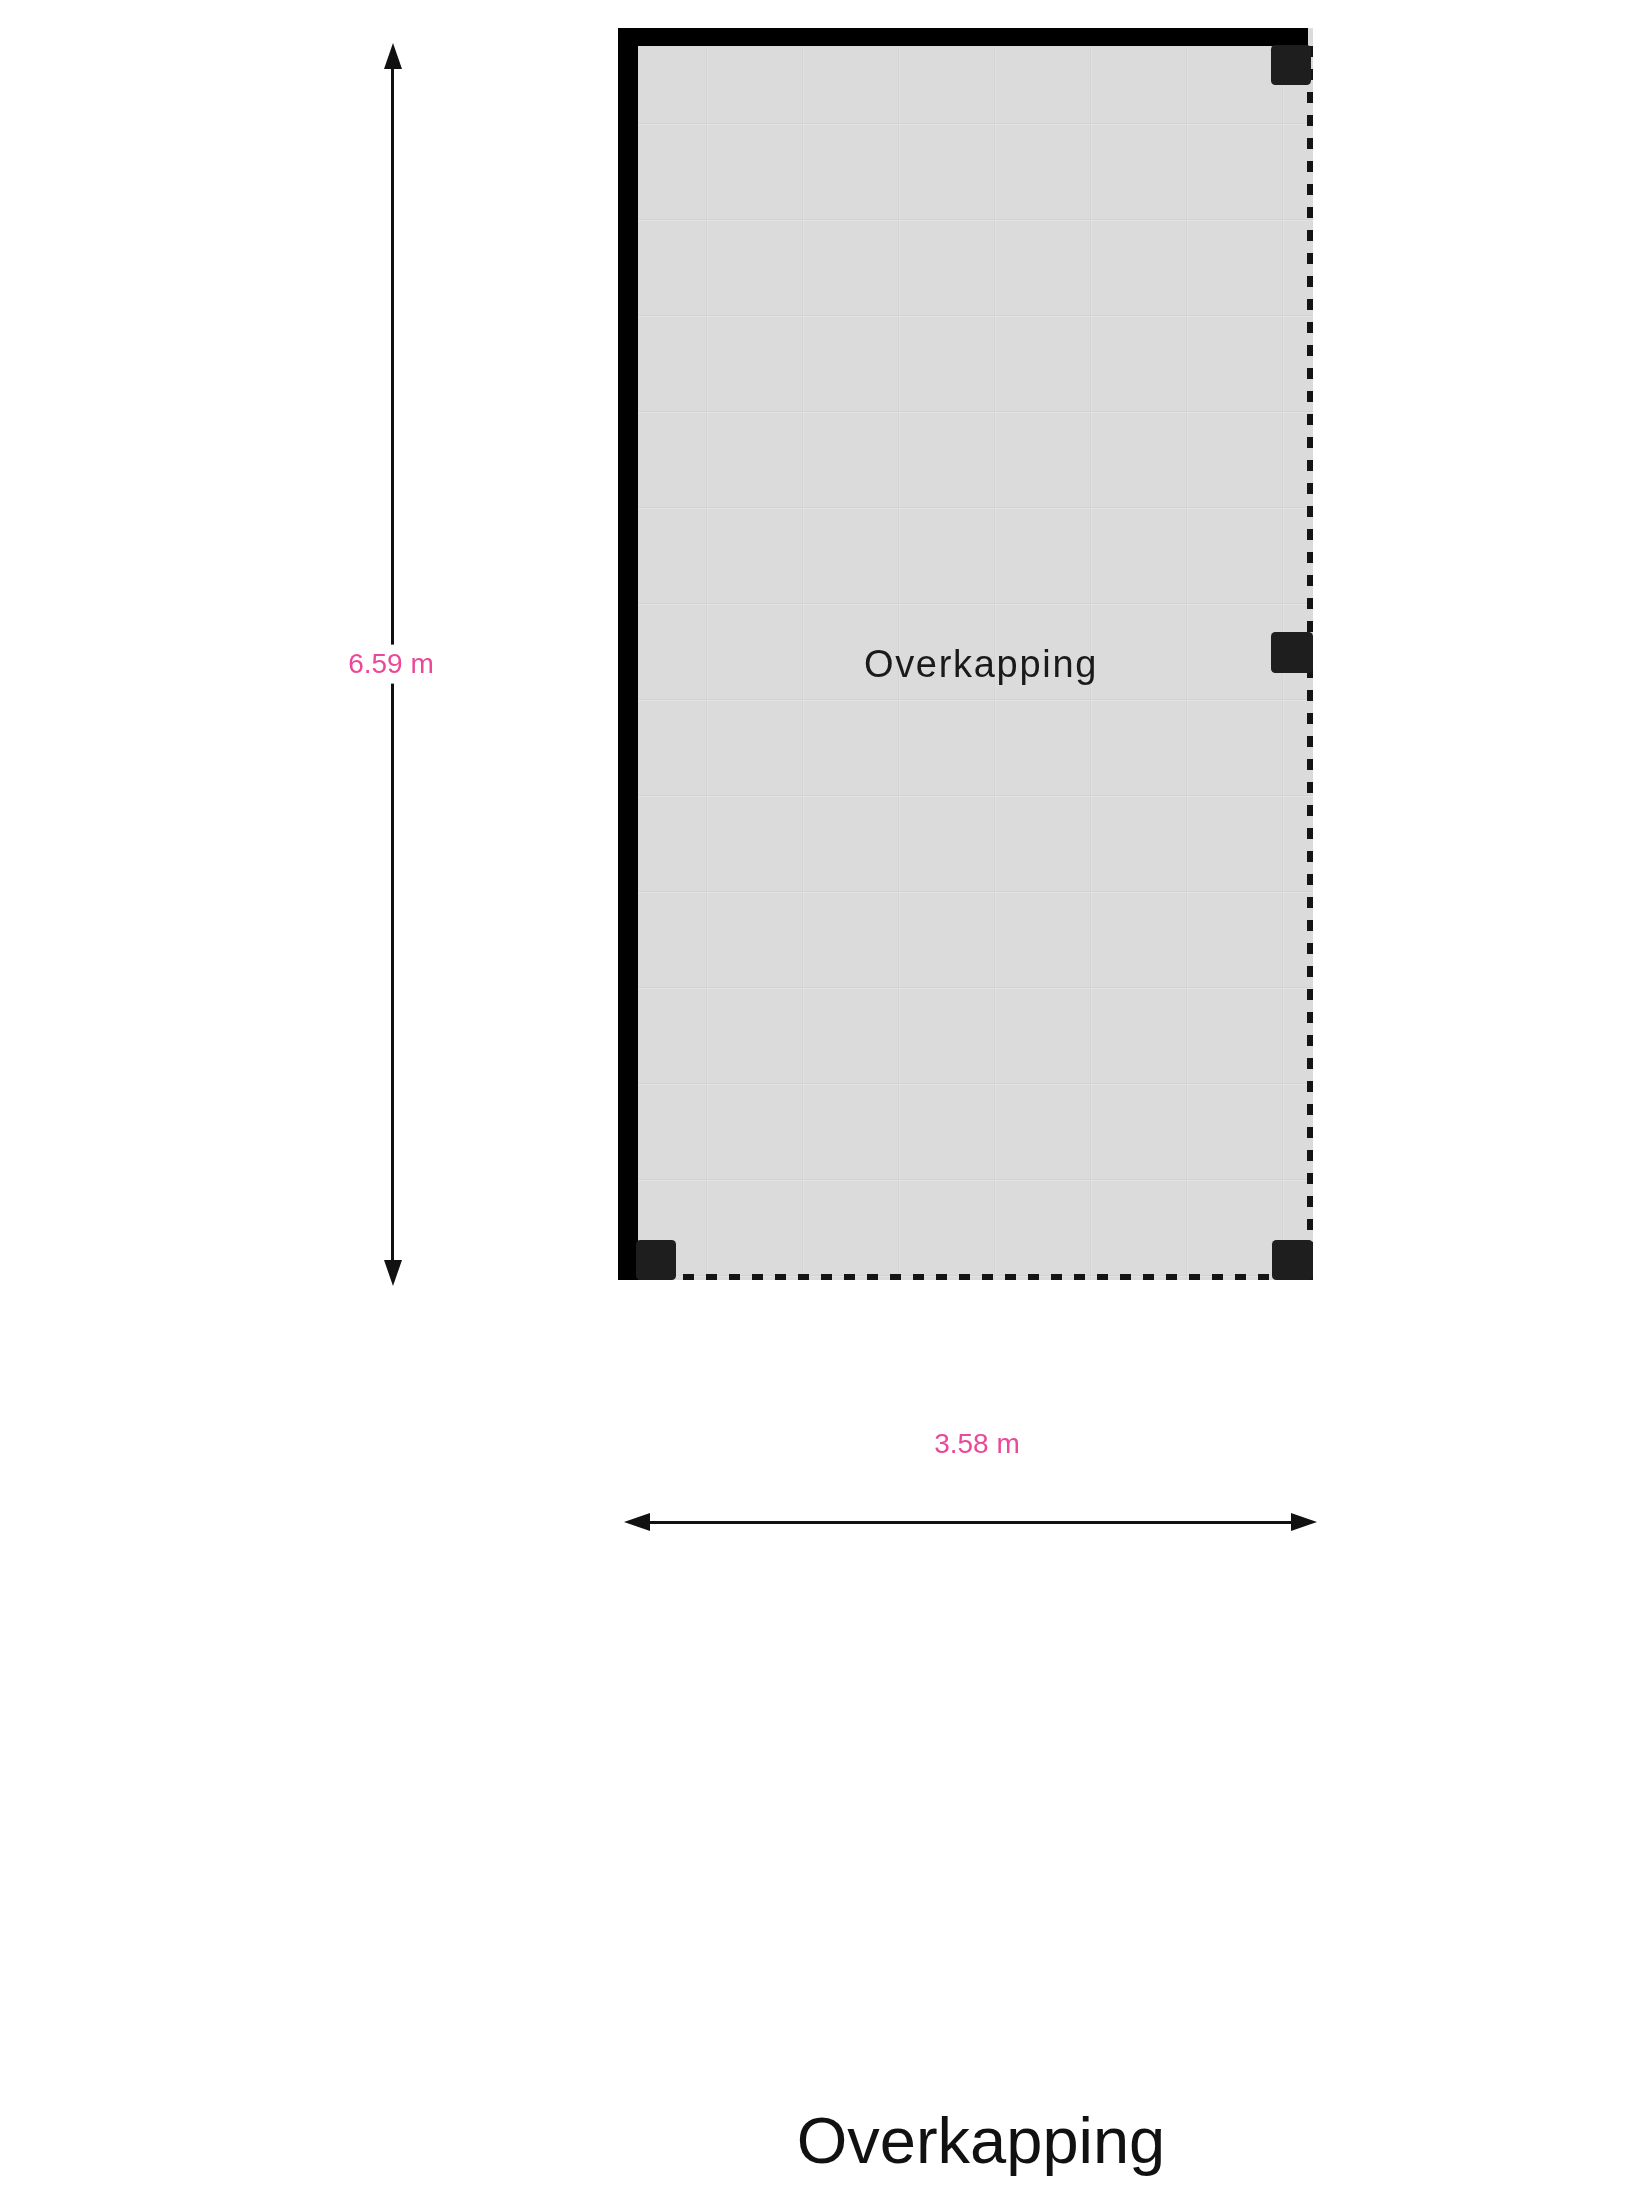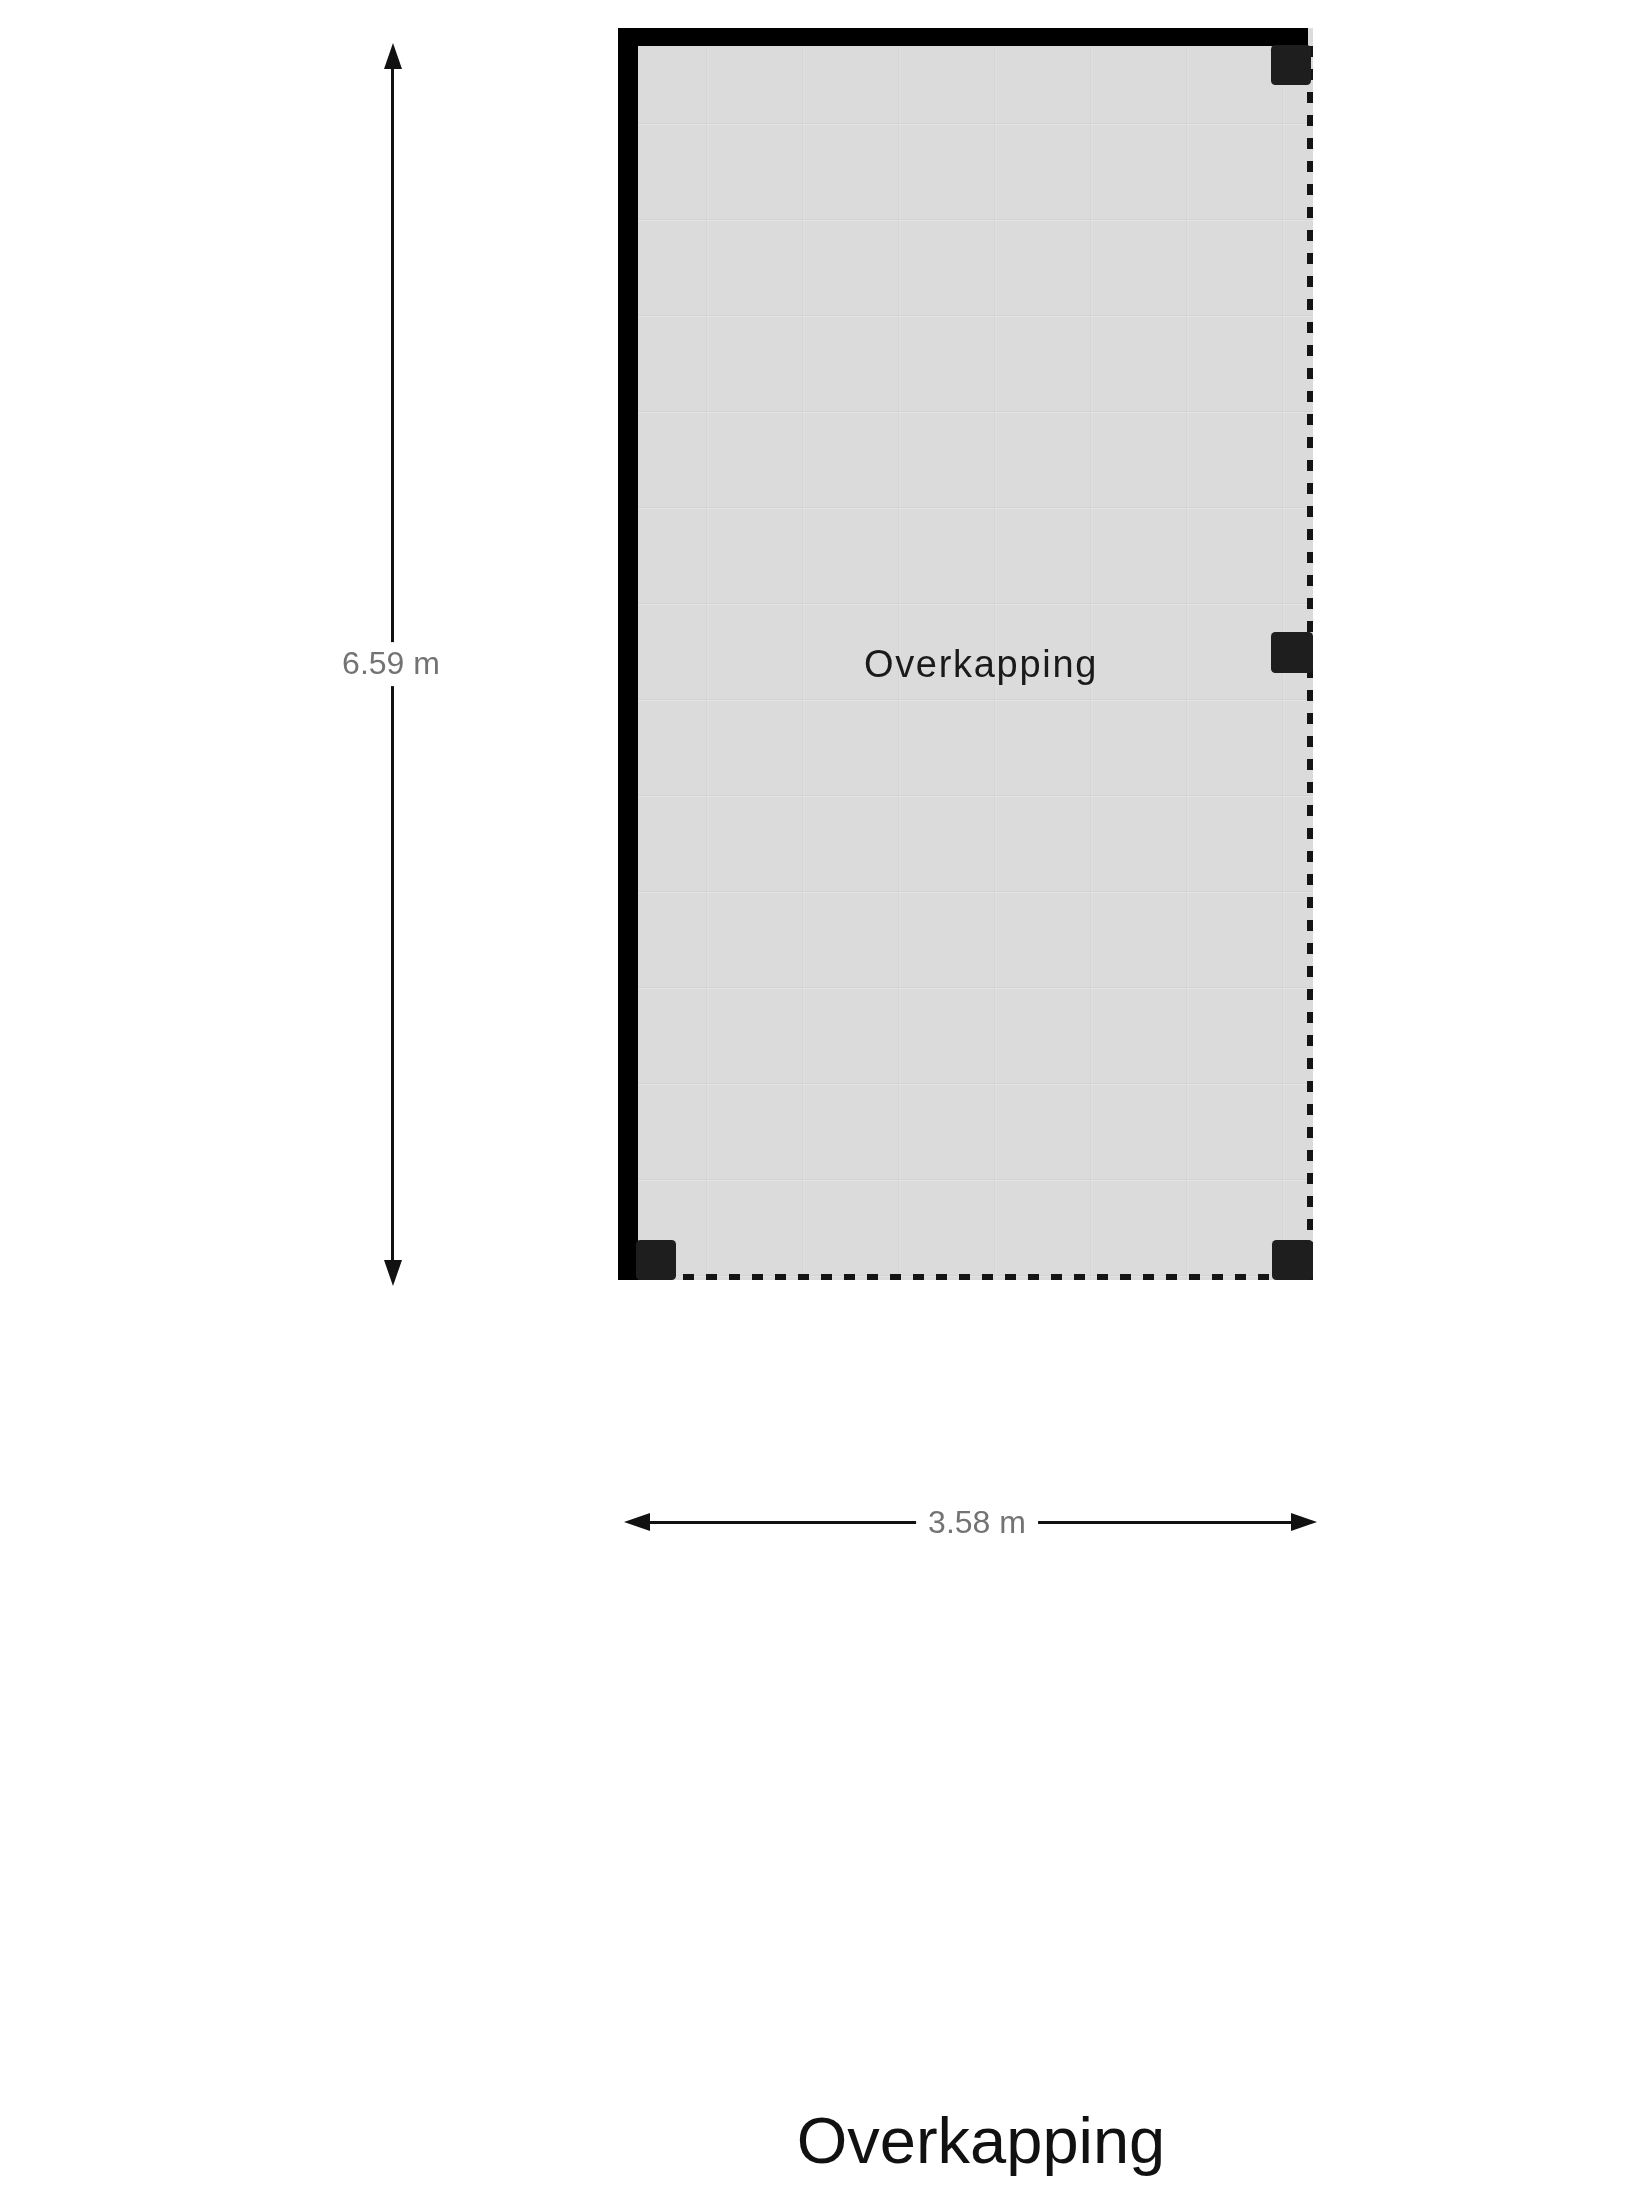--- a/index.html
+++ b/index.html
@@ -88,22 +88,22 @@
   }
   .arrow-down {
     left: 384px; top: 1260px;
     border-left: 9.5px solid transparent;
     border-right: 9.5px solid transparent;
     border-top: 26px solid #111111;
   }
   .dim-label {
     position: absolute;
     transform: translate(-50%, -50%);
-    font-size: 32px;
-    color: #737373;
+    font-size: 28px;
+    color: #ec4899;
     background: #ffffff;
     padding: 3.4px 12px;
     white-space: nowrap;
     z-index: 3;
   }
   .dim-label-v { left: 391px; top: 664px; }
 
   .dim-line-h {
     position: absolute;
     left: 631px; top: 1521px;
@@ -116,21 +116,21 @@
     border-top: 9.5px solid transparent;
     border-bottom: 9.5px solid transparent;
     border-right: 26px solid #111111;
   }
   .arrow-right {
     left: 1291px; top: 1513px;
     border-top: 9.5px solid transparent;
     border-bottom: 9.5px solid transparent;
     border-left: 26px solid #111111;
   }
-  .dim-label-h { left: 977px; top: 1523px; }
+  .dim-label-h { left: 977px; top: 1444px; }
 
   
   .plan-title {
     position: absolute;
     left: 981px; top: 2140px;
     transform: translate(-50%, -50%);
     font-size: 65px;
     color: #111111;
     white-space: nowrap;
   }

